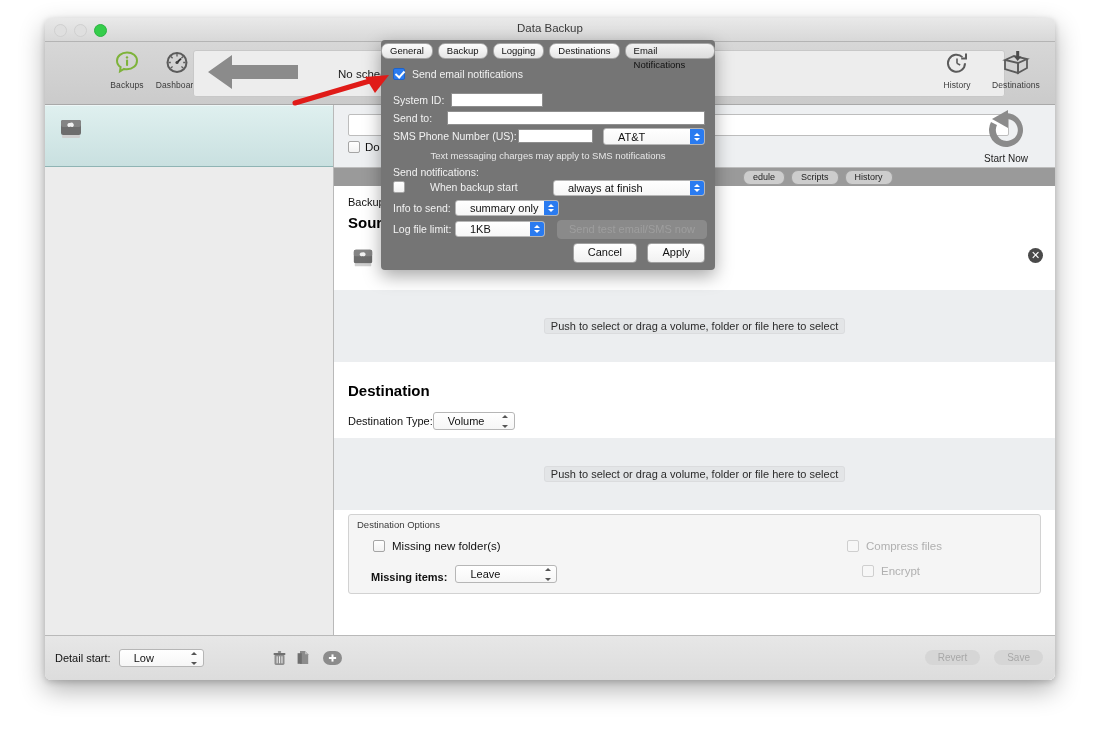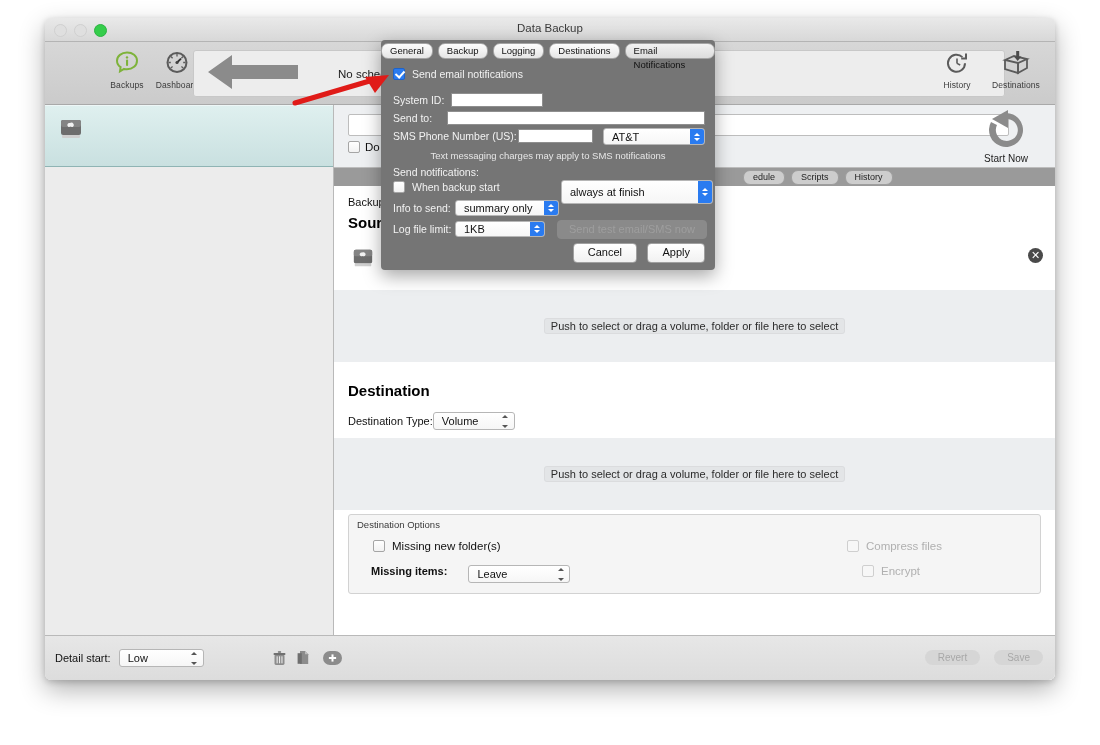--- a/index.html
+++ b/index.html
@@ -140,21 +140,21 @@
     content:"";position:absolute;left:3px;top:0px;width:4px;height:7px;
     border:solid #fff;border-width:0 2px 2px 0;transform:rotate(42deg);
   }
   .cbl{font-size:11.5px;color:#111;}
   .cbl.dis{color:#b0b0b0;}
 
   .popup{
     position:relative;display:inline-flex;align-items:center;
     background:linear-gradient(to bottom,#ffffff,#f6f6f6);
     border:1px solid #b6b6b6;border-radius:3px;height:18px;
-    font-size:11px;color:#111;padding-left:8px;box-sizing:border-box;
+    font-size:11px;color:#111;padding-left:14px;box-sizing:border-box;
   }
   .popup .chev{
     position:absolute;right:5px;top:2px;width:7px;height:13px;
     display:flex;flex-direction:column;justify-content:space-between;align-items:center;
   }
   .popup .chev i{display:block;width:0;height:0;border-left:3px solid transparent;border-right:3px solid transparent;}
   .popup .chev i.up{border-bottom:3.5px solid #555;}
   .popup .chev i.dn{border-top:3.5px solid #555;}
 
   .popup.blue .chev{
@@ -384,21 +384,21 @@
             <div style="position:absolute;left:24px;top:25px;display:flex;align-items:center;gap:7px">
               <span class="cb"></span>
               <span class="cbl">Missing new folder(s)</span>
             </div>
 
             <div style="position:absolute;right:98px;top:25px;display:flex;align-items:center;gap:7px">
               <span class="cb dis"></span>
               <span class="cbl dis">Compress files</span>
             </div>
 
-            <div style="position:absolute;left:22px;top:50px;display:flex;align-items:flex-start;gap:21px">
+            <div style="position:absolute;left:22px;top:50px;display:flex;align-items:flex-end;gap:8px">
               <span class="row-label" style="font-weight:bold">Missing items:</span>
               <span class="popup" style="width:102px">
                 <span>Leave</span>
                 <span class="chev">
                     <i class="up"></i>
                     <i class="dn"></i>
                   </span>
               </span>
             </div>
 
@@ -489,25 +489,25 @@
       <span class="chev">
           <i class="up"></i>
           <i class="dn"></i>
         </span>
     </span>
 
     <div class="hint" style="position:absolute;left:12px;right:12px;top:110px">Text messaging charges may apply to SMS notifications</div>
 
     <div style="position:absolute;left:12px;top:126px" class="s-lbl">Send notifications:</div>
 
-    <div style="position:absolute;left:12px;top:141px;display:flex;align-items:center;gap:7px">
+    <div style="position:absolute;left:12px;top:141px;display:flex;align-items:center;gap:25px">
       <span class="cb"></span>
       <span class="s-lbl">When backup start</span>
     </div>
-    <span class="popup blue" style="position:absolute;left:180px;top:140px;width:152px;height:24px">
+    <span class="popup blue" style="position:absolute;left:172px;top:140px;width:152px;height:16px">
       <span>always at finish</span>
       <span class="chev">
           <i class="up"></i>
           <i class="dn"></i>
         </span>
     </span>
 
     <div style="position:absolute;left:12px;top:162px" class="s-lbl">Info to send:</div>
     <span class="popup blue" style="position:absolute;left:74px;top:160px;width:104px;height:16px">
       <span>summary only</span>

